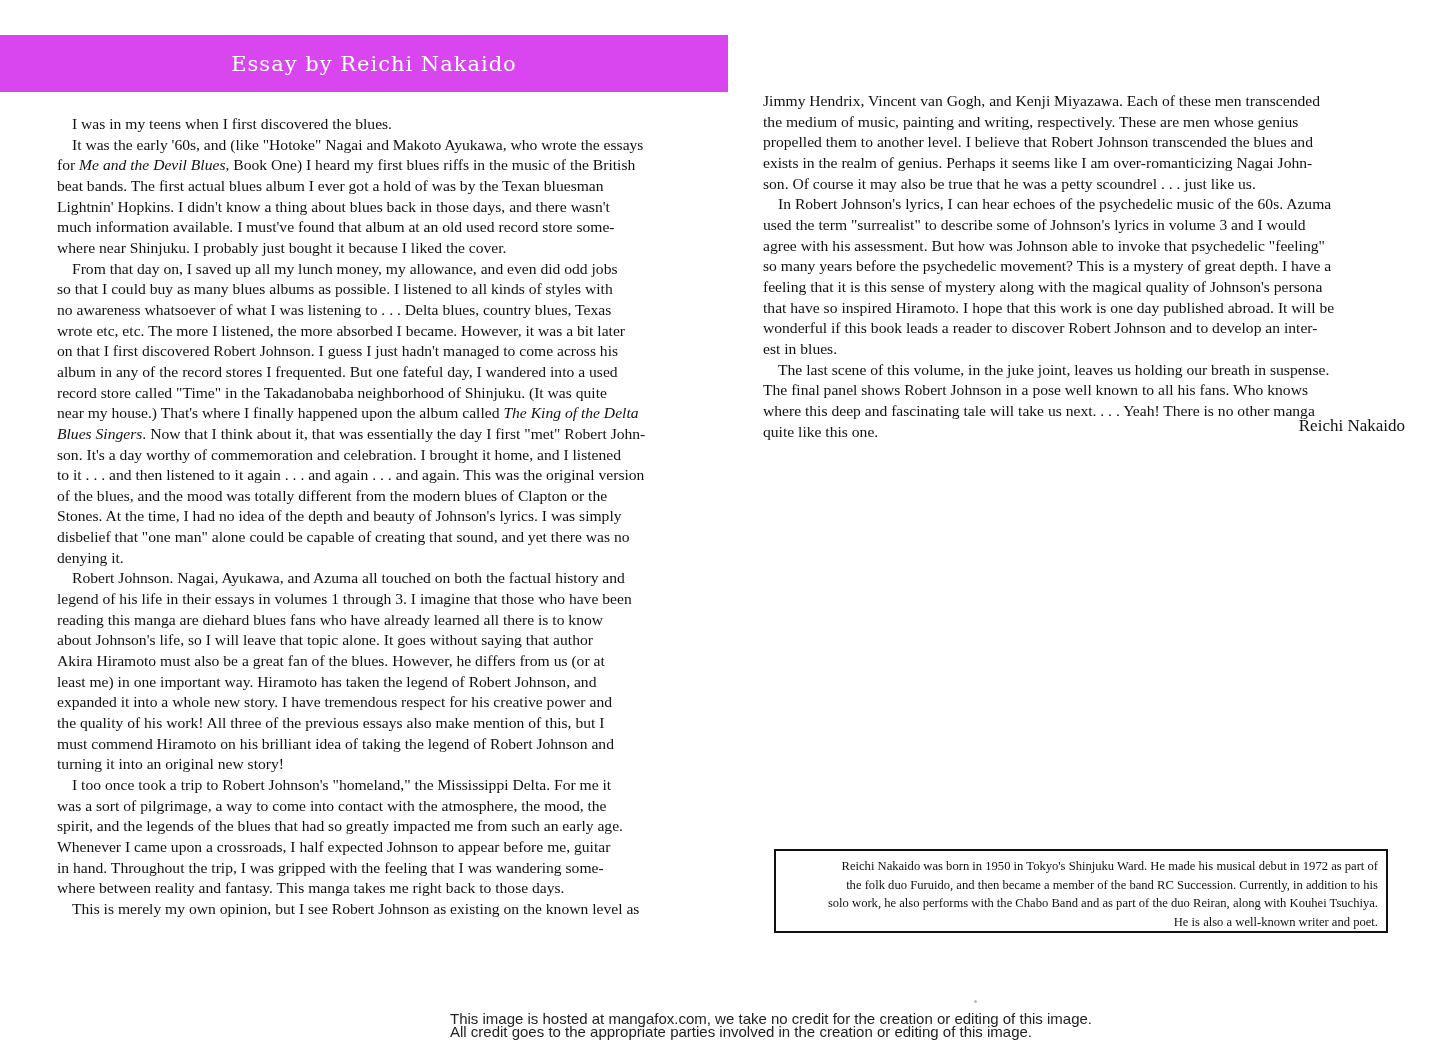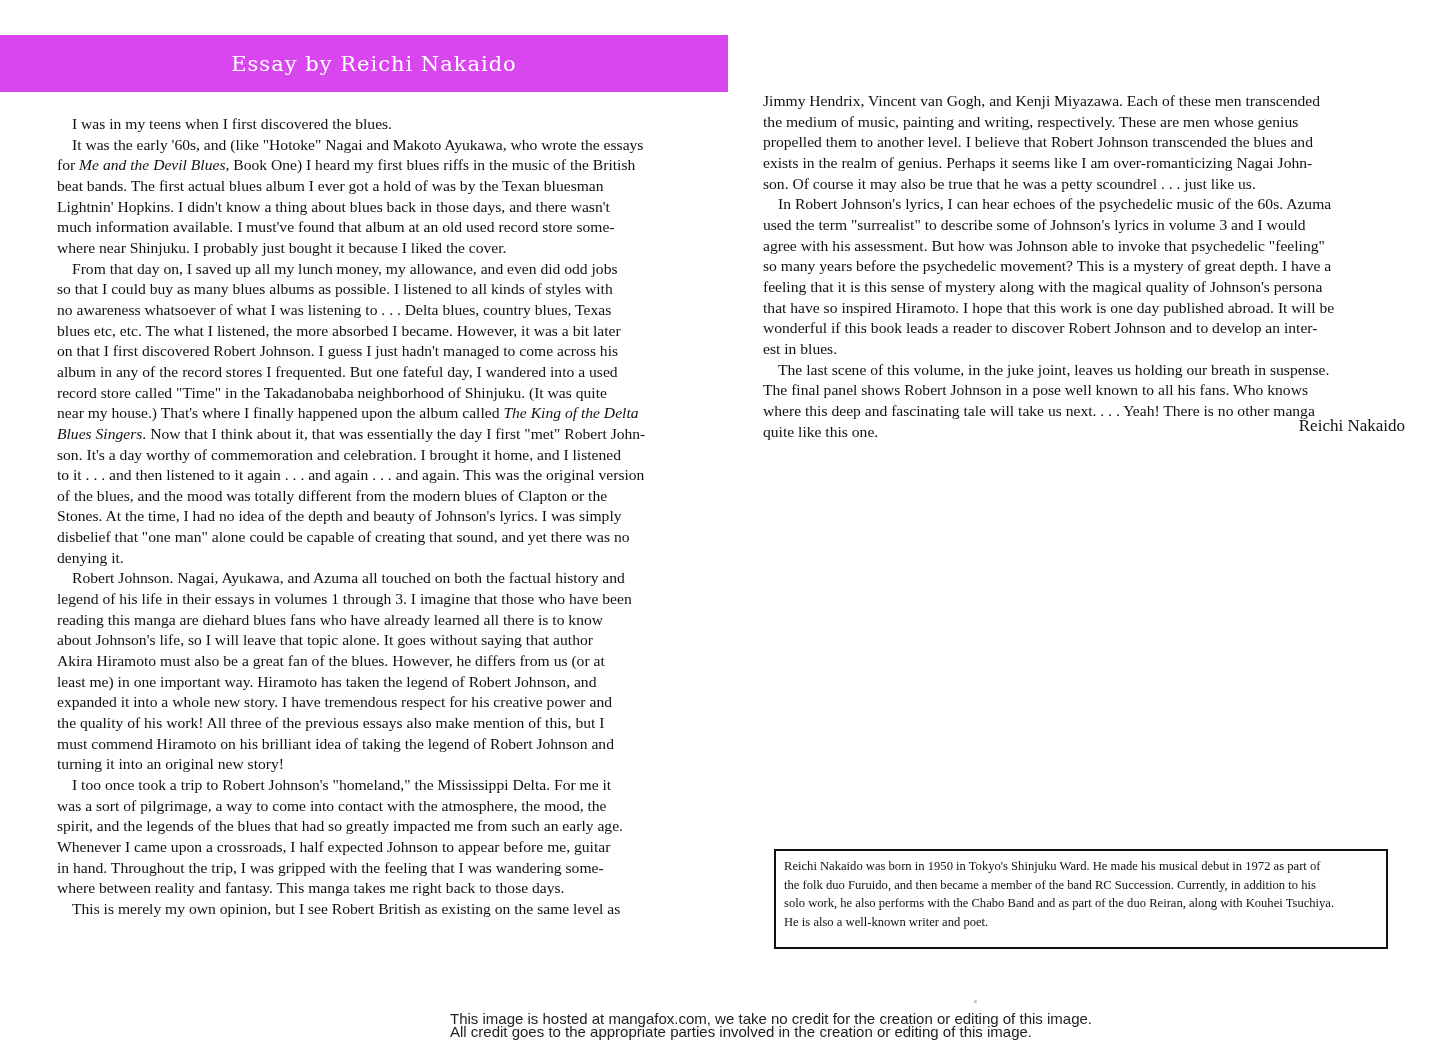--- a/index.html
+++ b/index.html
@@ -63,25 +63,25 @@
     position: absolute;
     right: 51px;
     top: 416px;
     font-size: 17px;
   }
   .bio-box {
     position: absolute;
     left: 774px;
     top: 849px;
     width: 614px;
-    height: 100px;
+    height: 84px;
     border: 2px solid #111111;
     box-sizing: border-box;
     padding: 6px 8px;
-    text-align: left;
+    text-align: right;
     font-size: 12.6px;
     line-height: 18.5px;
   }
   .bio-box .line {
     display: block;
     white-space: nowrap;
   }
   .credit {
     position: absolute;
     left: 450px;
@@ -115,21 +115,21 @@
     <span class="line indent">I was in my teens when I first discovered the blues.</span>
     <span class="line indent">It was the early '60s, and (like "Hotoke" Nagai and Makoto Ayukawa, who wrote the essays</span>
     <span class="line"><span>for </span><em>Me and the Devil Blues</em><span>, Book One) I heard my first blues riffs in the music of the British</span></span>
     <span class="line">beat bands. The first actual blues album I ever got a hold of was by the Texan bluesman</span>
     <span class="line">Lightnin' Hopkins. I didn't know a thing about blues back in those days, and there wasn't</span>
     <span class="line">much information available. I must've found that album at an old used record store some-</span>
     <span class="line">where near Shinjuku. I probably just bought it because I liked the cover.</span>
     <span class="line indent">From that day on, I saved up all my lunch money, my allowance, and even did odd jobs</span>
     <span class="line">so that I could buy as many blues albums as possible. I listened to all kinds of styles with</span>
     <span class="line">no awareness whatsoever of what I was listening to . . . Delta blues, country blues, Texas</span>
-    <span class="line">blues etc, etc. The what I listened, the more absorbed I became. However, it was a bit later</span>
+    <span class="line">wrote etc, etc. The more I listened, the more absorbed I became. However, it was a bit later</span>
     <span class="line">on that I first discovered Robert Johnson. I guess I just hadn't managed to come across his</span>
     <span class="line">album in any of the record stores I frequented. But one fateful day, I wandered into a used</span>
     <span class="line">record store called "Time" in the Takadanobaba neighborhood of Shinjuku. (It was quite</span>
     <span class="line"><span>near my house.) That's where I finally happened upon the album called </span><em>The King of the Delta</em><span></span></span>
     <span class="line"><span></span><em>Blues Singers</em><span>. Now that I think about it, that was essentially the day I first "met" Robert John-</span></span>
     <span class="line">son. It's a day worthy of commemoration and celebration. I brought it home, and I listened</span>
     <span class="line">to it . . . and then listened to it again . . . and again . . . and again. This was the original version</span>
     <span class="line">of the blues, and the mood was totally different from the modern blues of Clapton or the</span>
     <span class="line">Stones. At the time, I had no idea of the depth and beauty of Johnson's lyrics. I was simply</span>
     <span class="line">disbelief that "one man" alone could be capable of creating that sound, and yet there was no</span>
@@ -143,21 +143,21 @@
     <span class="line">expanded it into a whole new story. I have tremendous respect for his creative power and</span>
     <span class="line">the quality of his work! All three of the previous essays also make mention of this, but I</span>
     <span class="line">must commend Hiramoto on his brilliant idea of taking the legend of Robert Johnson and</span>
     <span class="line">turning it into an original new story!</span>
     <span class="line indent">I too once took a trip to Robert Johnson's "homeland," the Mississippi Delta. For me it</span>
     <span class="line">was a sort of pilgrimage, a way to come into contact with the atmosphere, the mood, the</span>
     <span class="line">spirit, and the legends of the blues that had so greatly impacted me from such an early age.</span>
     <span class="line">Whenever I came upon a crossroads, I half expected Johnson to appear before me, guitar</span>
     <span class="line">in hand. Throughout the trip, I was gripped with the feeling that I was wandering some-</span>
     <span class="line">where between reality and fantasy. This manga takes me right back to those days.</span>
-    <span class="line indent">This is merely my own opinion, but I see Robert British as existing on the same level as</span>
+    <span class="line indent">This is merely my own opinion, but I see Robert Johnson as existing on the known level as</span>
   </div>
 
 <div class="column col-right" id="col-right">
     <span class="line">Jimmy Hendrix, Vincent van Gogh, and Kenji Miyazawa. Each of these men transcended</span>
     <span class="line">the medium of music, painting and writing, respectively. These are men whose genius</span>
     <span class="line">propelled them to another level. I believe that Robert Johnson transcended the blues and</span>
     <span class="line">exists in the realm of genius. Perhaps it seems like I am over-romanticizing Nagai John-</span>
     <span class="line">son. Of course it may also be true that he was a petty scoundrel . . . just like us.</span>
     <span class="line indent">In Robert Johnson's lyrics, I can hear echoes of the psychedelic music of the 60s. Azuma</span>
     <span class="line">used the term "surrealist" to describe some of Johnson's lyrics in volume 3 and I would</span>

